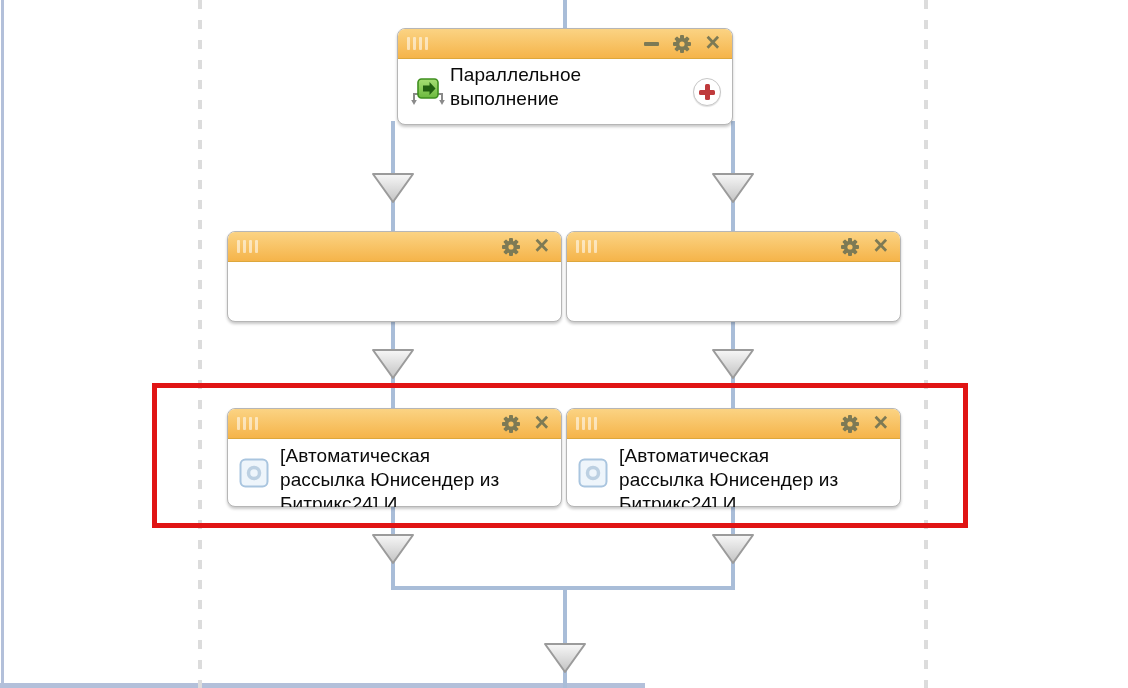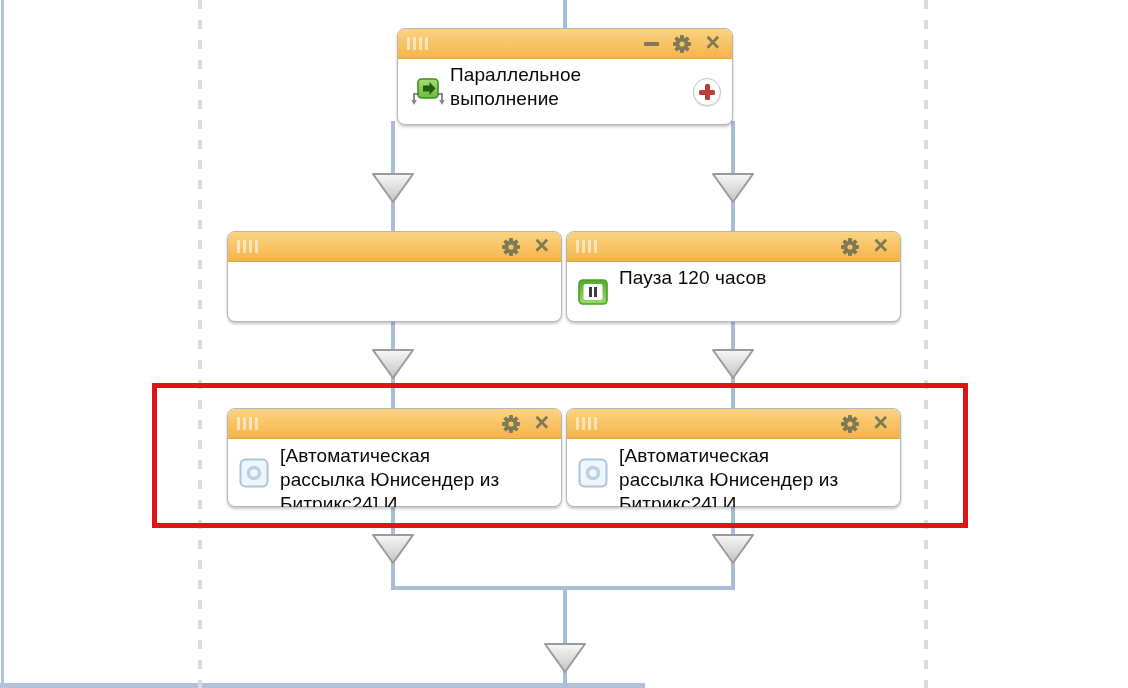--- a/index.html
+++ b/index.html
@@ -179,29 +179,20 @@
               <rect x="8" y="1" width="4" height="18" rx="1" transform="rotate(45 10 10)"></rect>
               <rect x="8" y="1" width="4" height="18" rx="1" transform="rotate(90 10 10)"></rect>
               <rect x="8" y="1" width="4" height="18" rx="1" transform="rotate(135 10 10)"></rect>
               <circle cx="10" cy="10" r="6.3"></circle>
             </g>
           <circle cx="10" cy="10" r="2.6" fill="#f8c364"></circle>
         </svg>
         <span class="x-glyph">×</span>
       </div>
     </div>
-    <div class="node-body" style="height:60px">
-      <svg class="side-icon" width="30" height="26" viewBox="0 0 30 26">
-        <rect x="1" y="1" width="28" height="24" rx="4" fill="url(#greenGrad)" stroke="#44a02a" stroke-width="1.6"></rect>
-        <rect x="5.5" y="5" width="19" height="16" rx="2" fill="#ffffff"></rect>
-        <rect x="11" y="8" width="3" height="10" fill="#3c3c3c"></rect>
-        <rect x="16" y="8" width="3" height="10" fill="#3c3c3c"></rect>
-      </svg>
-      <div class="title">Пауза 120 часов</div>
-    </div>
   </div>
 
   <div class="node" style="left:227px;top:408px;width:335px;height:99px">
     <div class="node-header">
       <div class="grip">
           <i></i>
           <i></i>
           <i></i>
           <i></i>
         </div>

